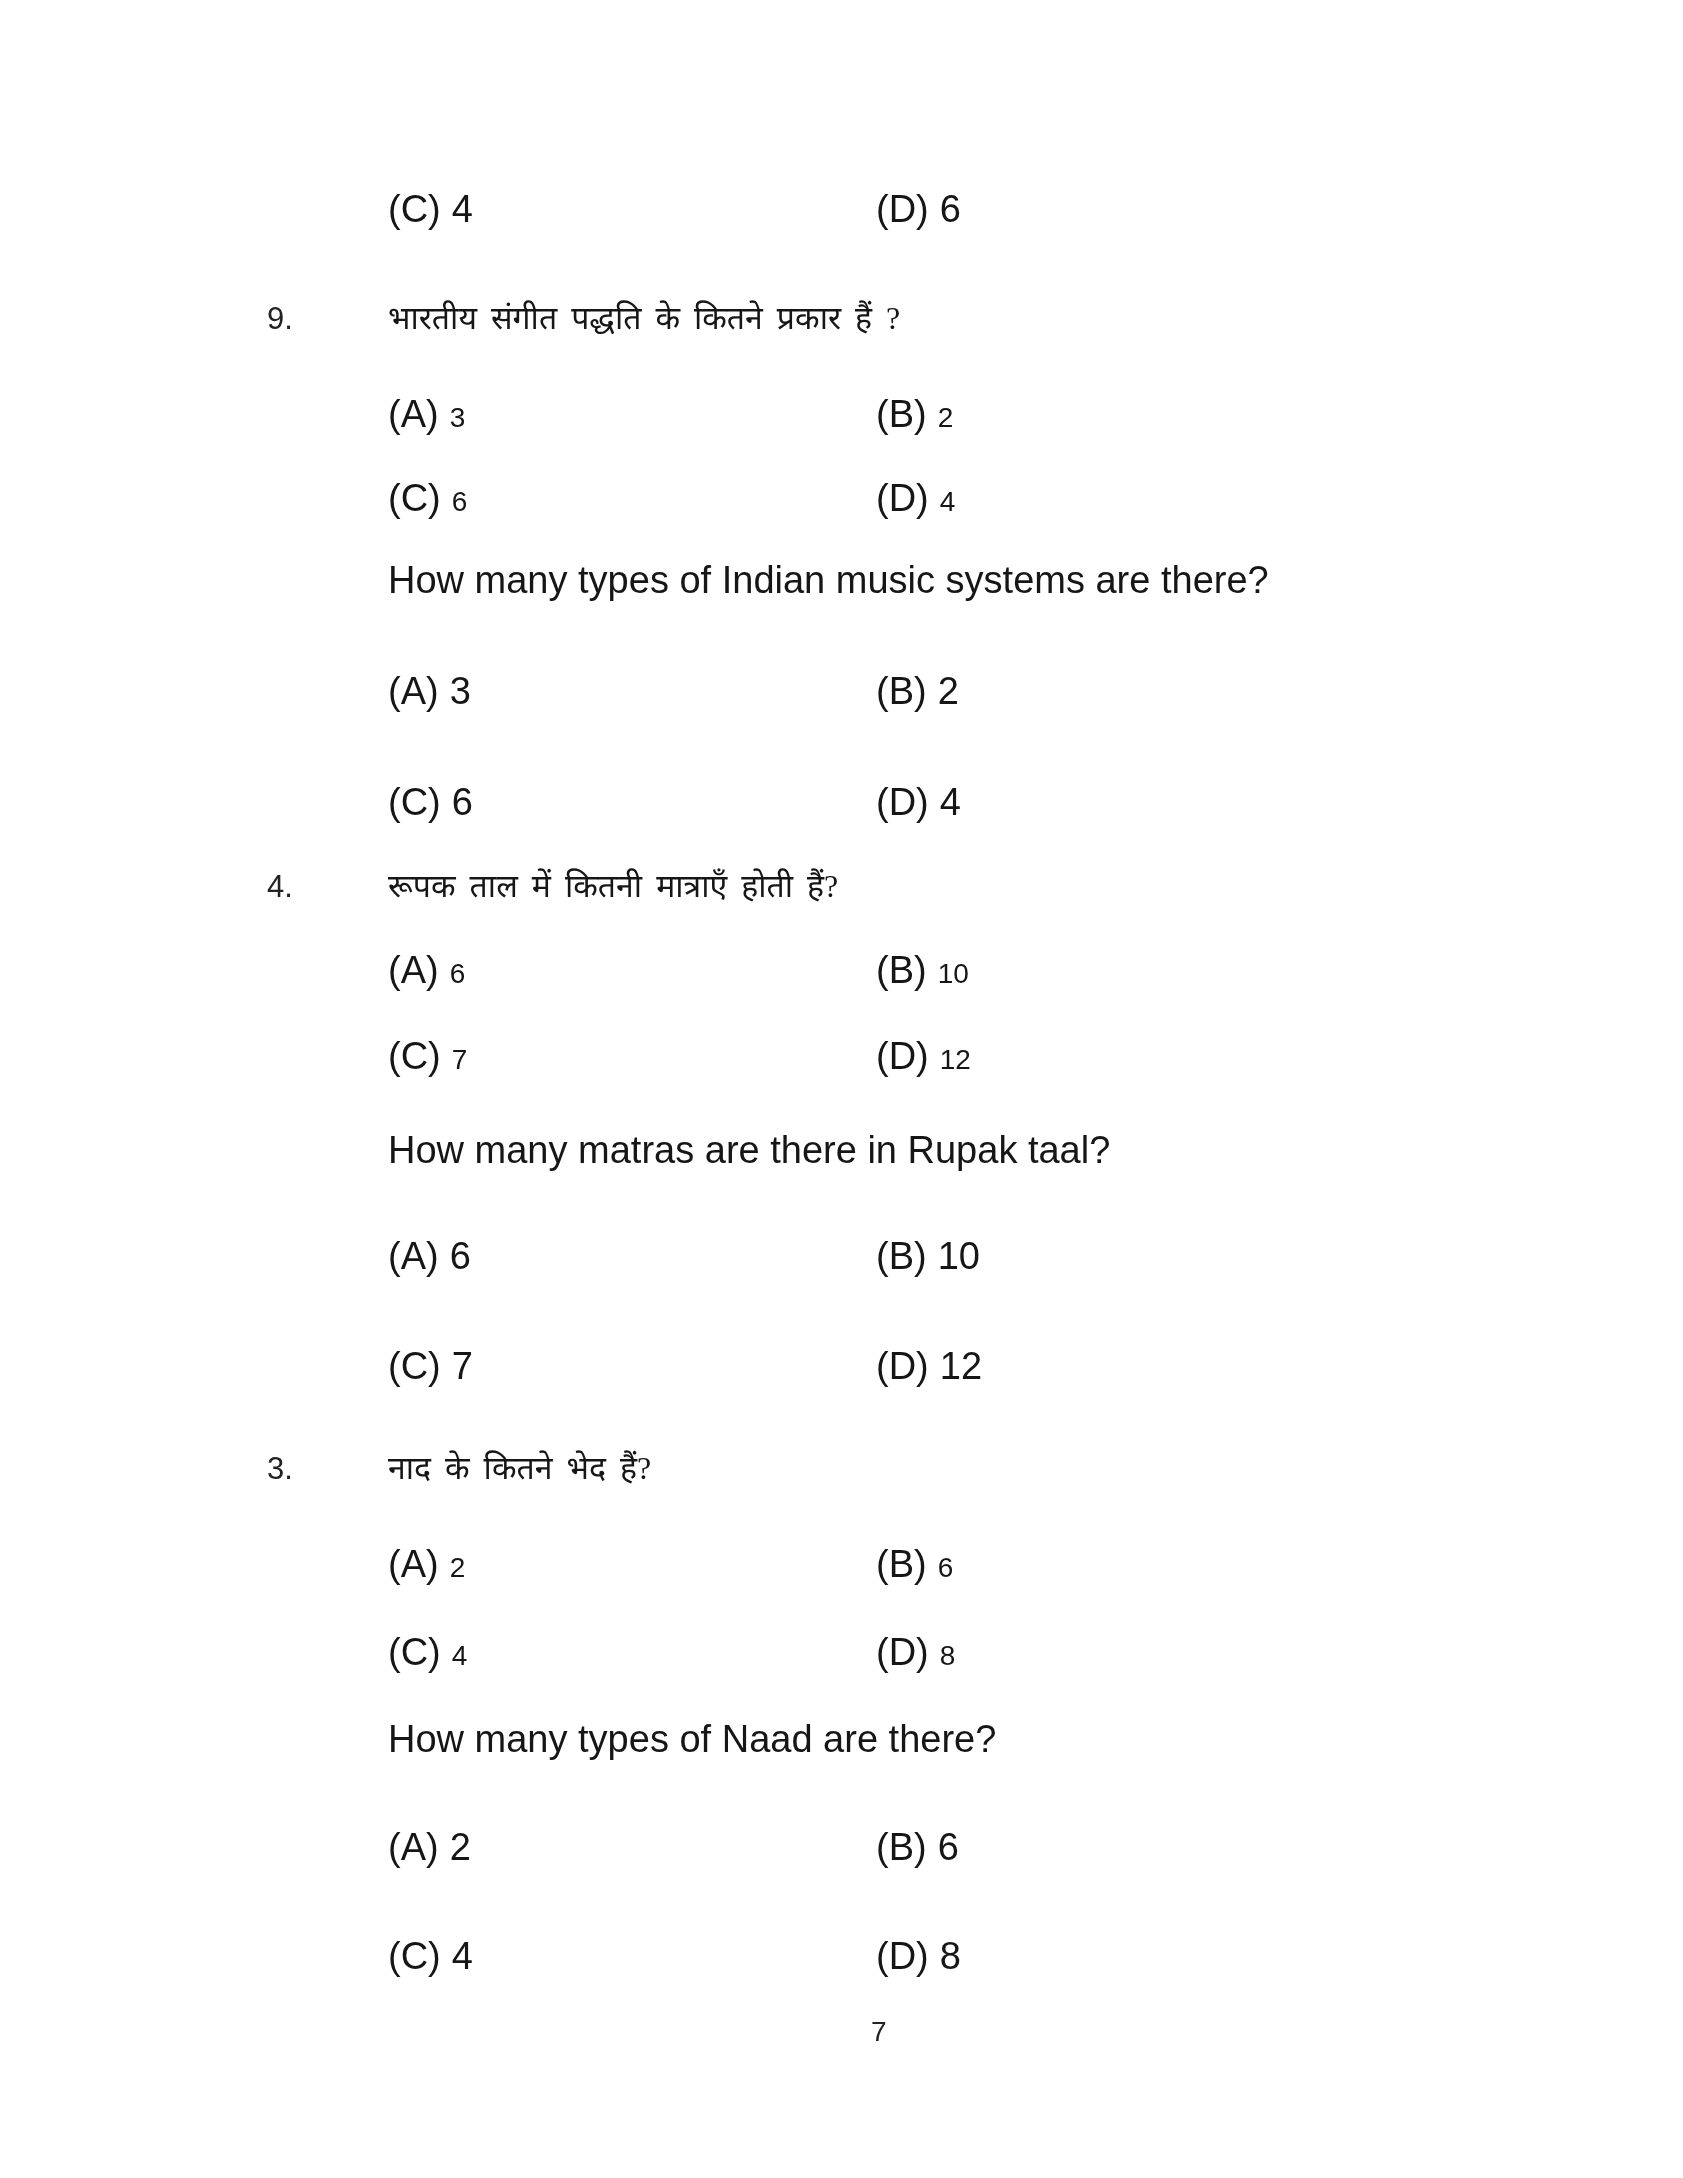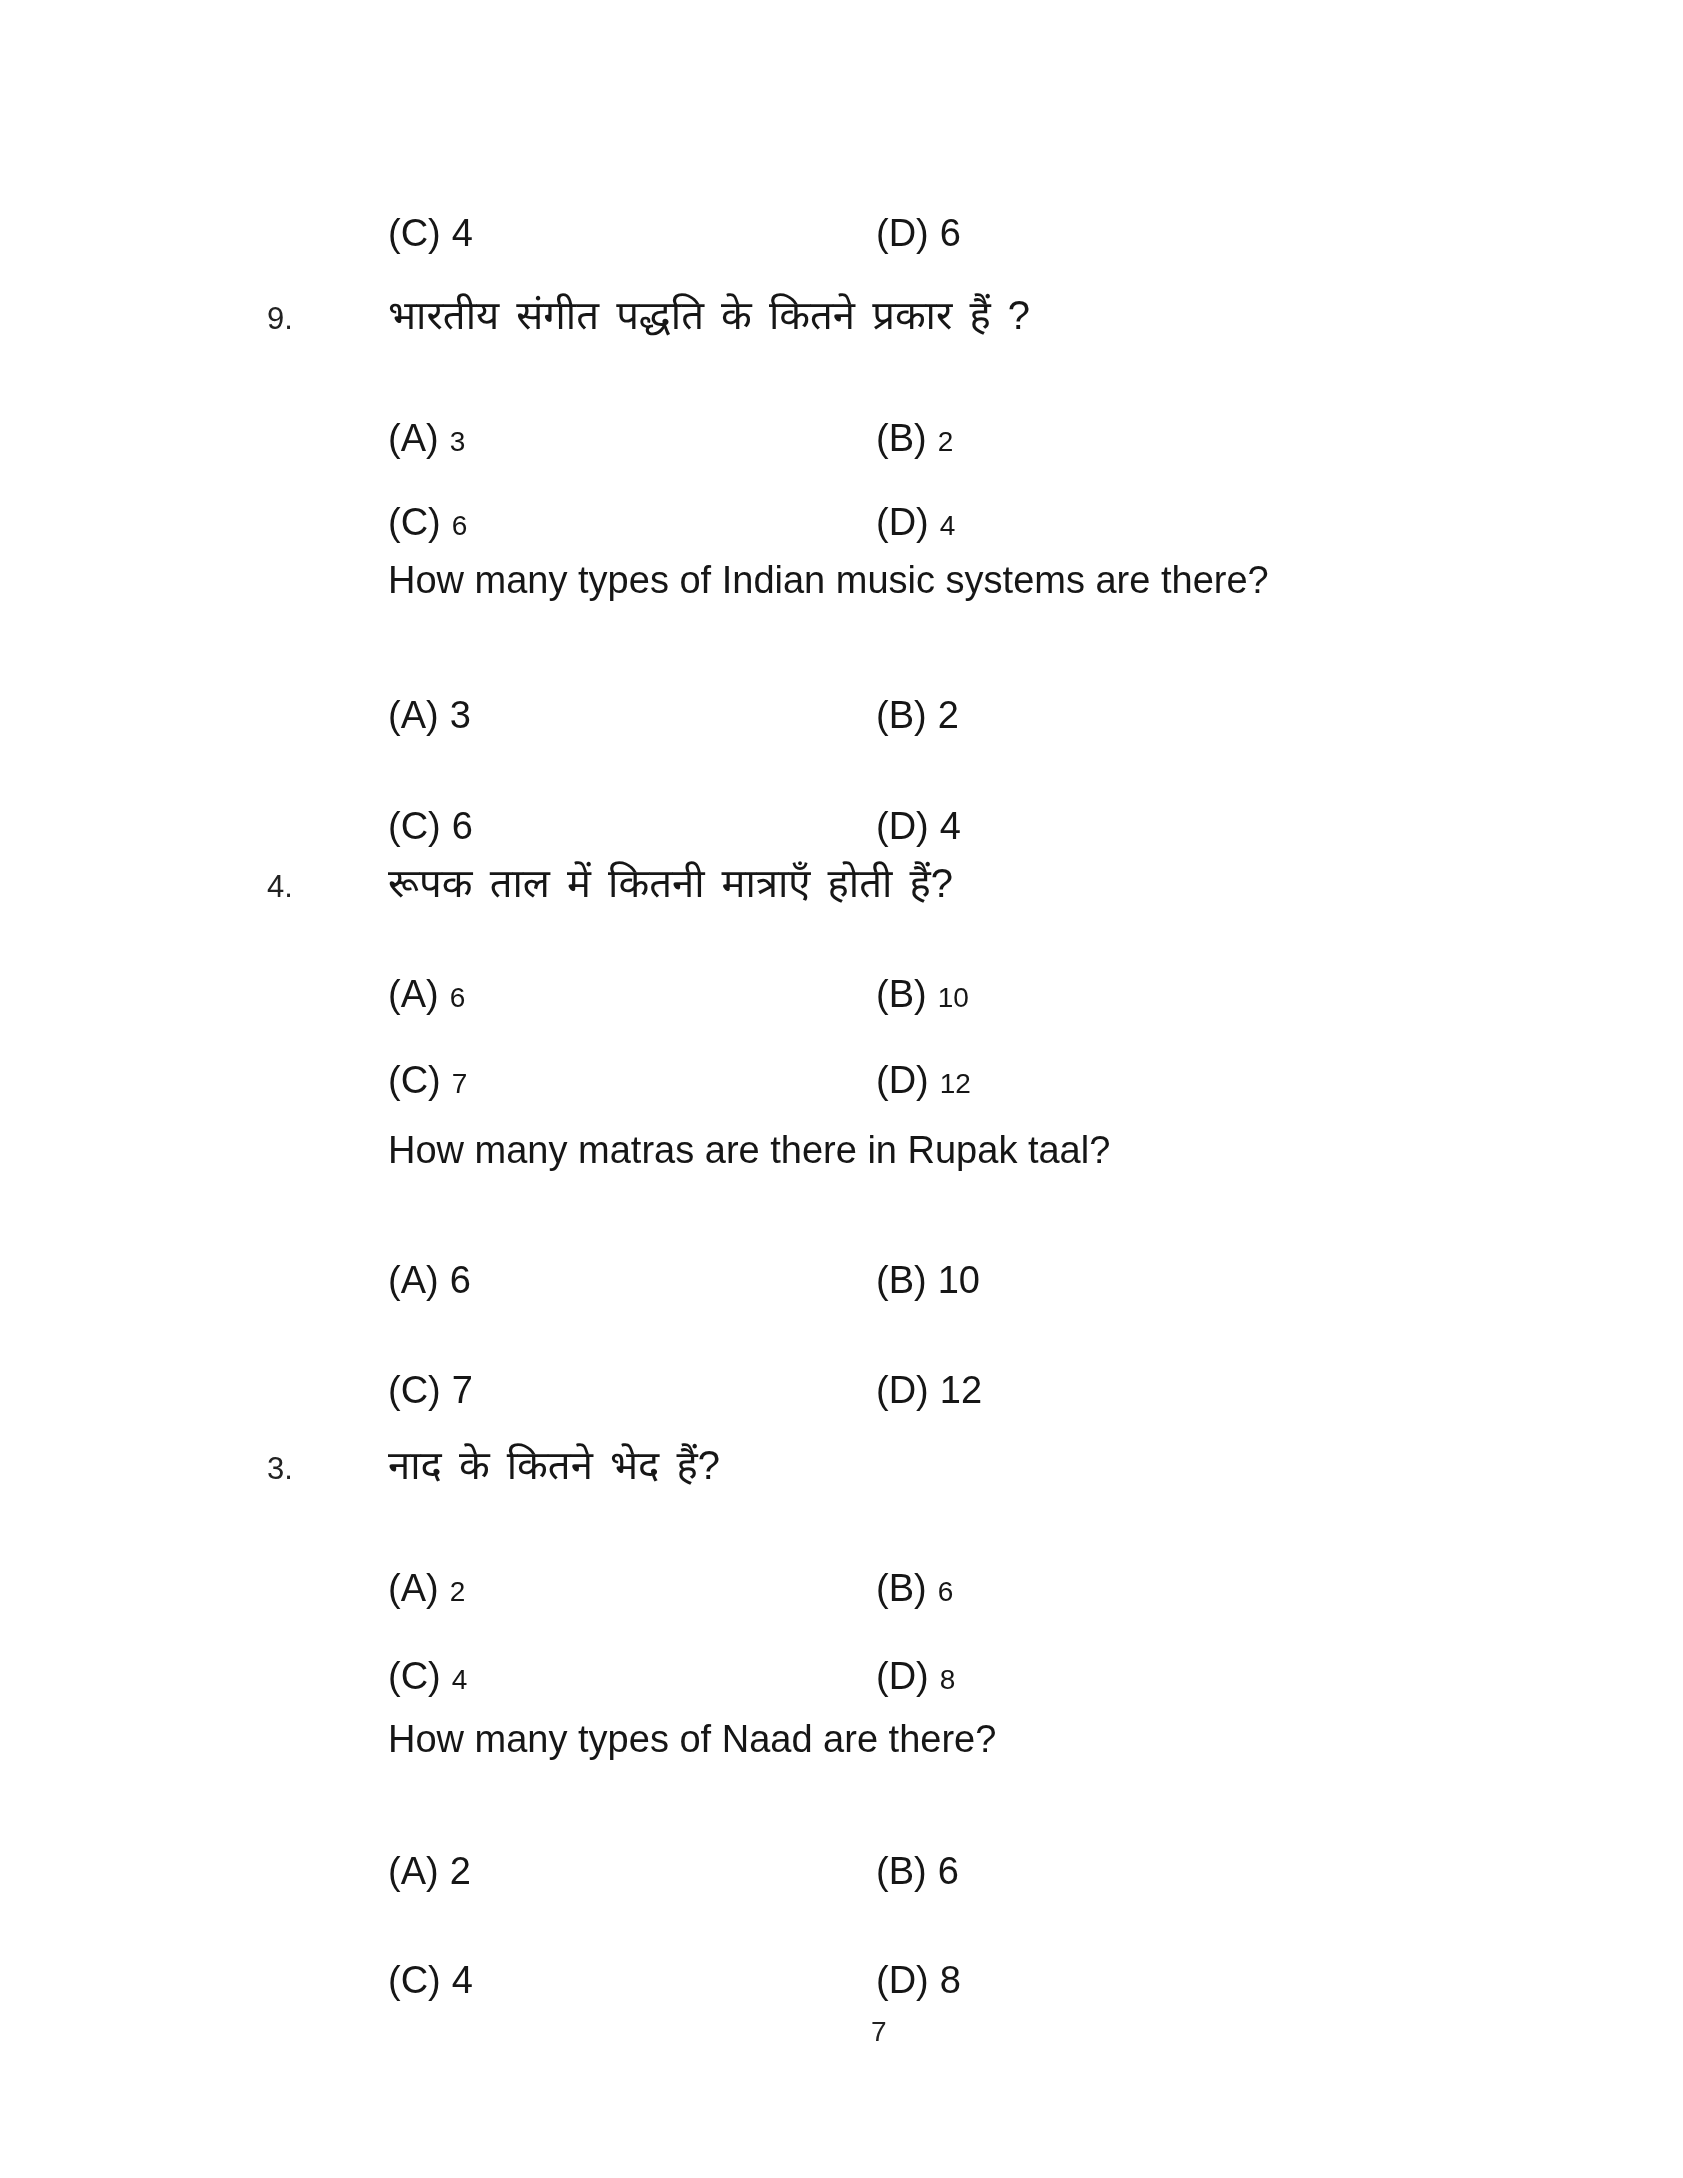--- a/index.html
+++ b/index.html
@@ -24,33 +24,33 @@
   }
   
   .q-header { left: 267px; font-size: 40px; line-height: 1.1; }
   .q-num {
     display: inline-block;
     width: 121px;
     font-size: 31px;
     color: #222222;
   }
   .hi-text {
-    font-family: Liberation Sans, sans-serif;
-    font-size: 40px;
+    font-family: Liberation Serif, serif;
+    font-size: 32px;
     color: #161616;
     word-spacing: 6px;
   }
   .en-text {
     left: 388px;
     font-size: 38px;
     color: #161616;
   }
   
   .opt-row { left: 388px; font-size: 38px; line-height: 1.1; }
-  .opt-first { display: inline-block; width: 488px; margin-top: 24px; }
+  .opt-first { display: inline-block; width: 488px; }
   .opt-label { color: #161616; }
   .opt-value { margin-left: 11px; color: #161616; }
   .opt-row.small-digits .opt-value { font-size: 28px; }
   .footer-num {
     position: absolute;
     left: 871px;
     top: 2016px;
     font-size: 28px;
     color: #222222;
   }

